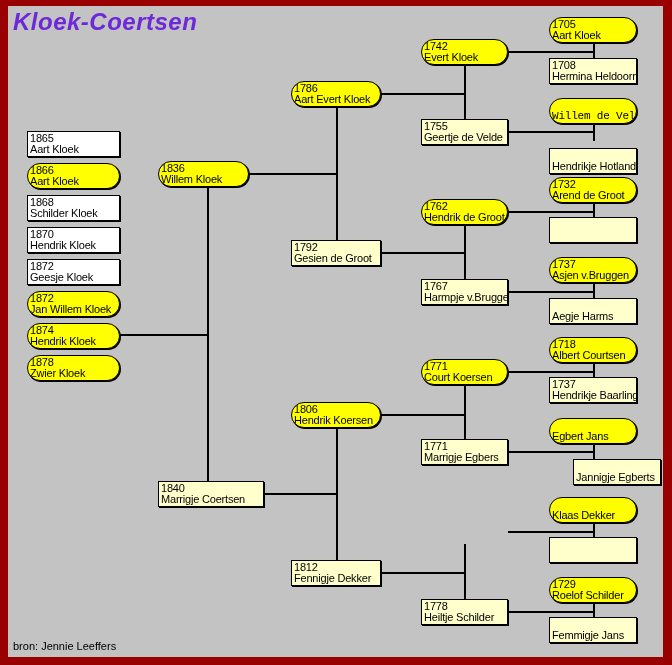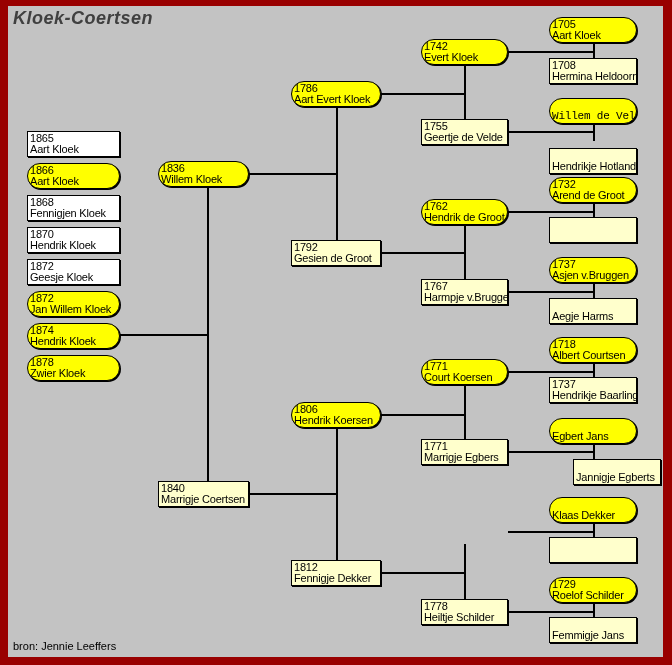--- a/index.html
+++ b/index.html
@@ -12,22 +12,22 @@
     font-family:"Liberation Sans", sans-serif;
   }
   .frame { position:absolute; background:var(--frame,#990000); z-index:50; pointer-events:none; }
   .frame.top    { left:0; top:0; width:672px; height:6px; }
   .frame.bottom { left:0; top:657px; width:672px; height:8px; }
   .frame.left   { left:0; top:0; width:8px; height:665px; }
   .frame.right  { left:663px; top:0; width:9px; height:665px; }
 
   .title {
     position:absolute; left:13px; top:8px;
-    font-size:18px; font-weight:bold; font-style:italic;
-    color:#404040; letter-spacing:0.5px; margin:0;
+    font-size:24px; font-weight:bold; font-style:italic;
+    color:#6d28d9; letter-spacing:0.5px; margin:0;
   }
   .source {
     position:absolute; left:13px; top:640px;
     font-size:11px; color:#000;
   }
 
   .pbox {
     position:absolute;
     box-sizing:border-box;
     border:1px solid #000;
@@ -87,21 +87,21 @@
     <div class="pbox f-white" style="left: 27px; top: 131px; width: 93px; height: 26px;">
       <div class="line">1865</div>
       <div class="line">Aart Kloek</div>
     </div>
     <div class="pbox f-yellow" style="left: 27px; top: 163px; width: 93px; height: 26px;">
       <div class="line">1866</div>
       <div class="line">Aart Kloek</div>
     </div>
     <div class="pbox f-white" style="left: 27px; top: 195px; width: 93px; height: 26px;">
       <div class="line">1868</div>
-      <div class="line">Fennigjen Kloek</div>
+      <div class="line">Schilder Kloek</div>
     </div>
     <div class="pbox f-white" style="left: 27px; top: 227px; width: 93px; height: 26px;">
       <div class="line">1870</div>
       <div class="line">Hendrik Kloek</div>
     </div>
     <div class="pbox f-white" style="left: 27px; top: 259px; width: 93px; height: 26px;">
       <div class="line">1872</div>
       <div class="line">Geesje Kloek</div>
     </div>
     <div class="pbox f-yellow" style="left: 27px; top: 291px; width: 93px; height: 26px;">
@@ -113,21 +113,21 @@
       <div class="line">Hendrik Kloek</div>
     </div>
     <div class="pbox f-yellow" style="left: 27px; top: 355px; width: 93px; height: 26px;">
       <div class="line">1878</div>
       <div class="line">Zwier Kloek</div>
     </div>
     <div class="pbox f-yellow" style="left: 158px; top: 161px; width: 91px; height: 26px;">
       <div class="line">1836</div>
       <div class="line">Willem Kloek</div>
     </div>
-    <div class="pbox f-pale" style="left: 158px; top: 481px; width: 91px; height: 26px;">
+    <div class="pbox f-pale" style="left: 158px; top: 481px; width: 106px; height: 26px;">
       <div class="line">1840</div>
       <div class="line">Marrigje Coertsen</div>
     </div>
     <div class="pbox f-yellow" style="left: 291px; top: 81px; width: 90px; height: 26px;">
       <div class="line">1786</div>
       <div class="line">Aart Evert Kloek</div>
     </div>
     <div class="pbox f-pale" style="left: 291px; top: 240px; width: 90px; height: 26px;">
       <div class="line">1792</div>
       <div class="line">Gesien de Groot</div>

